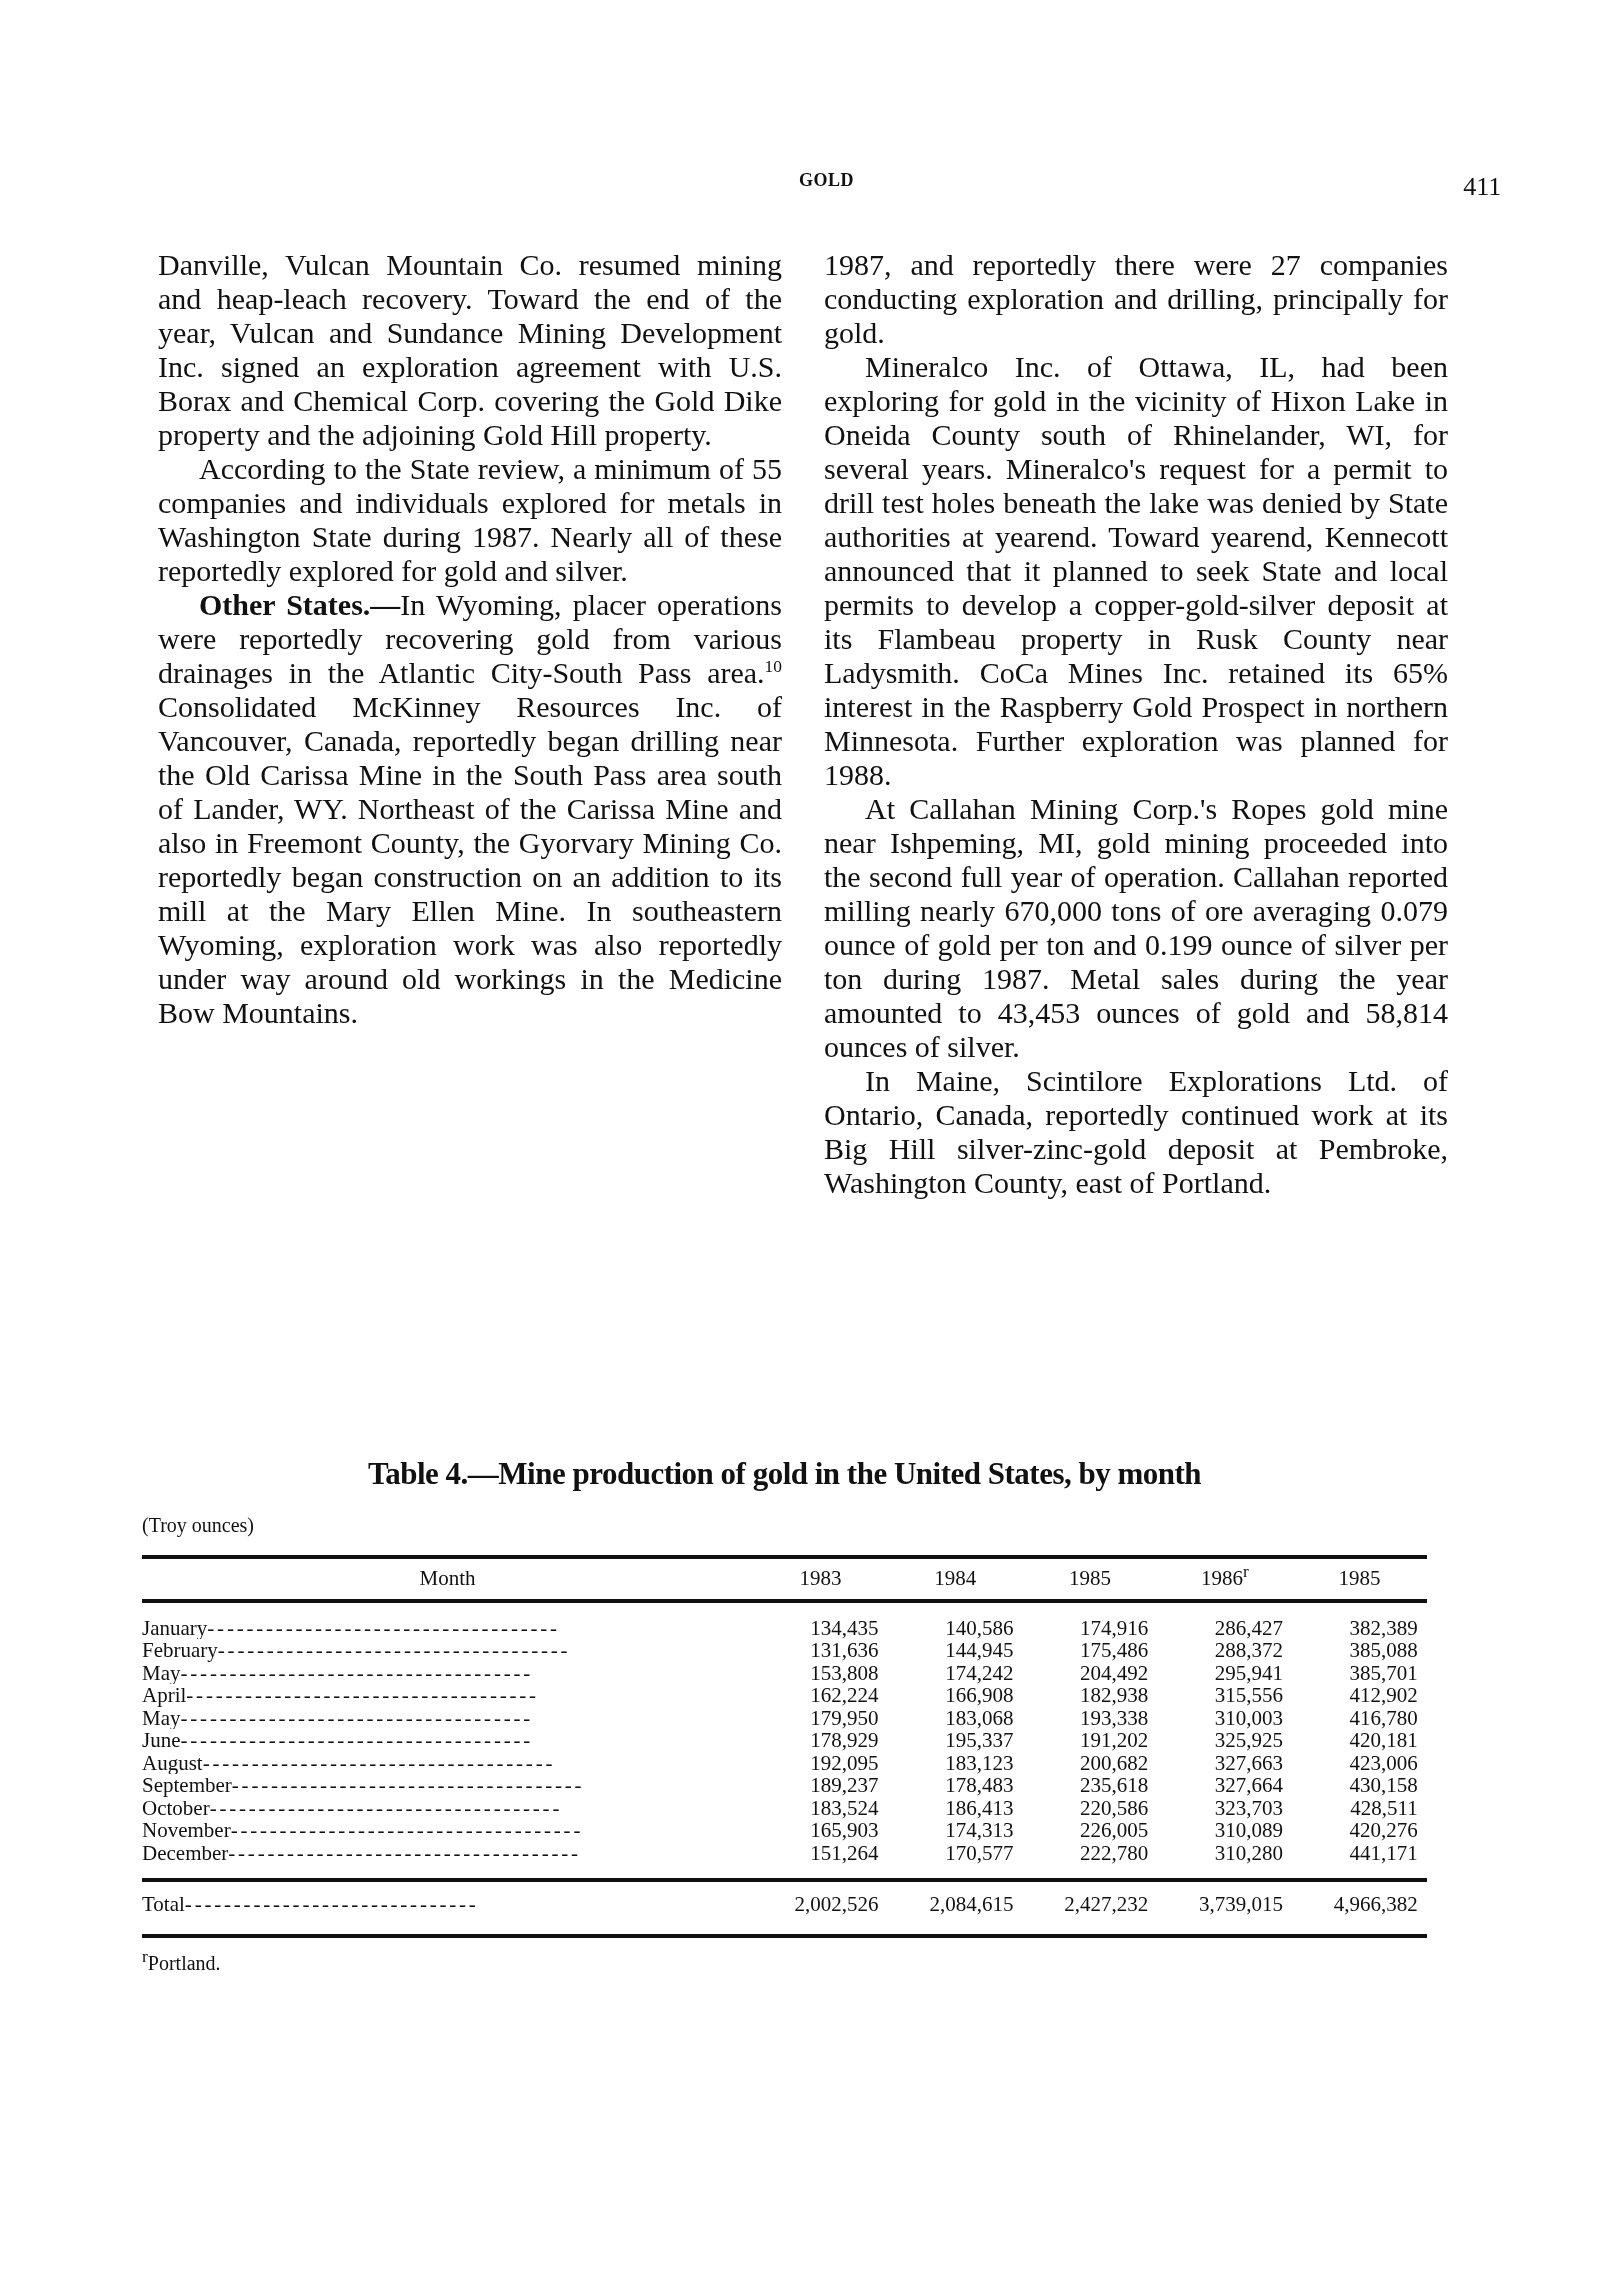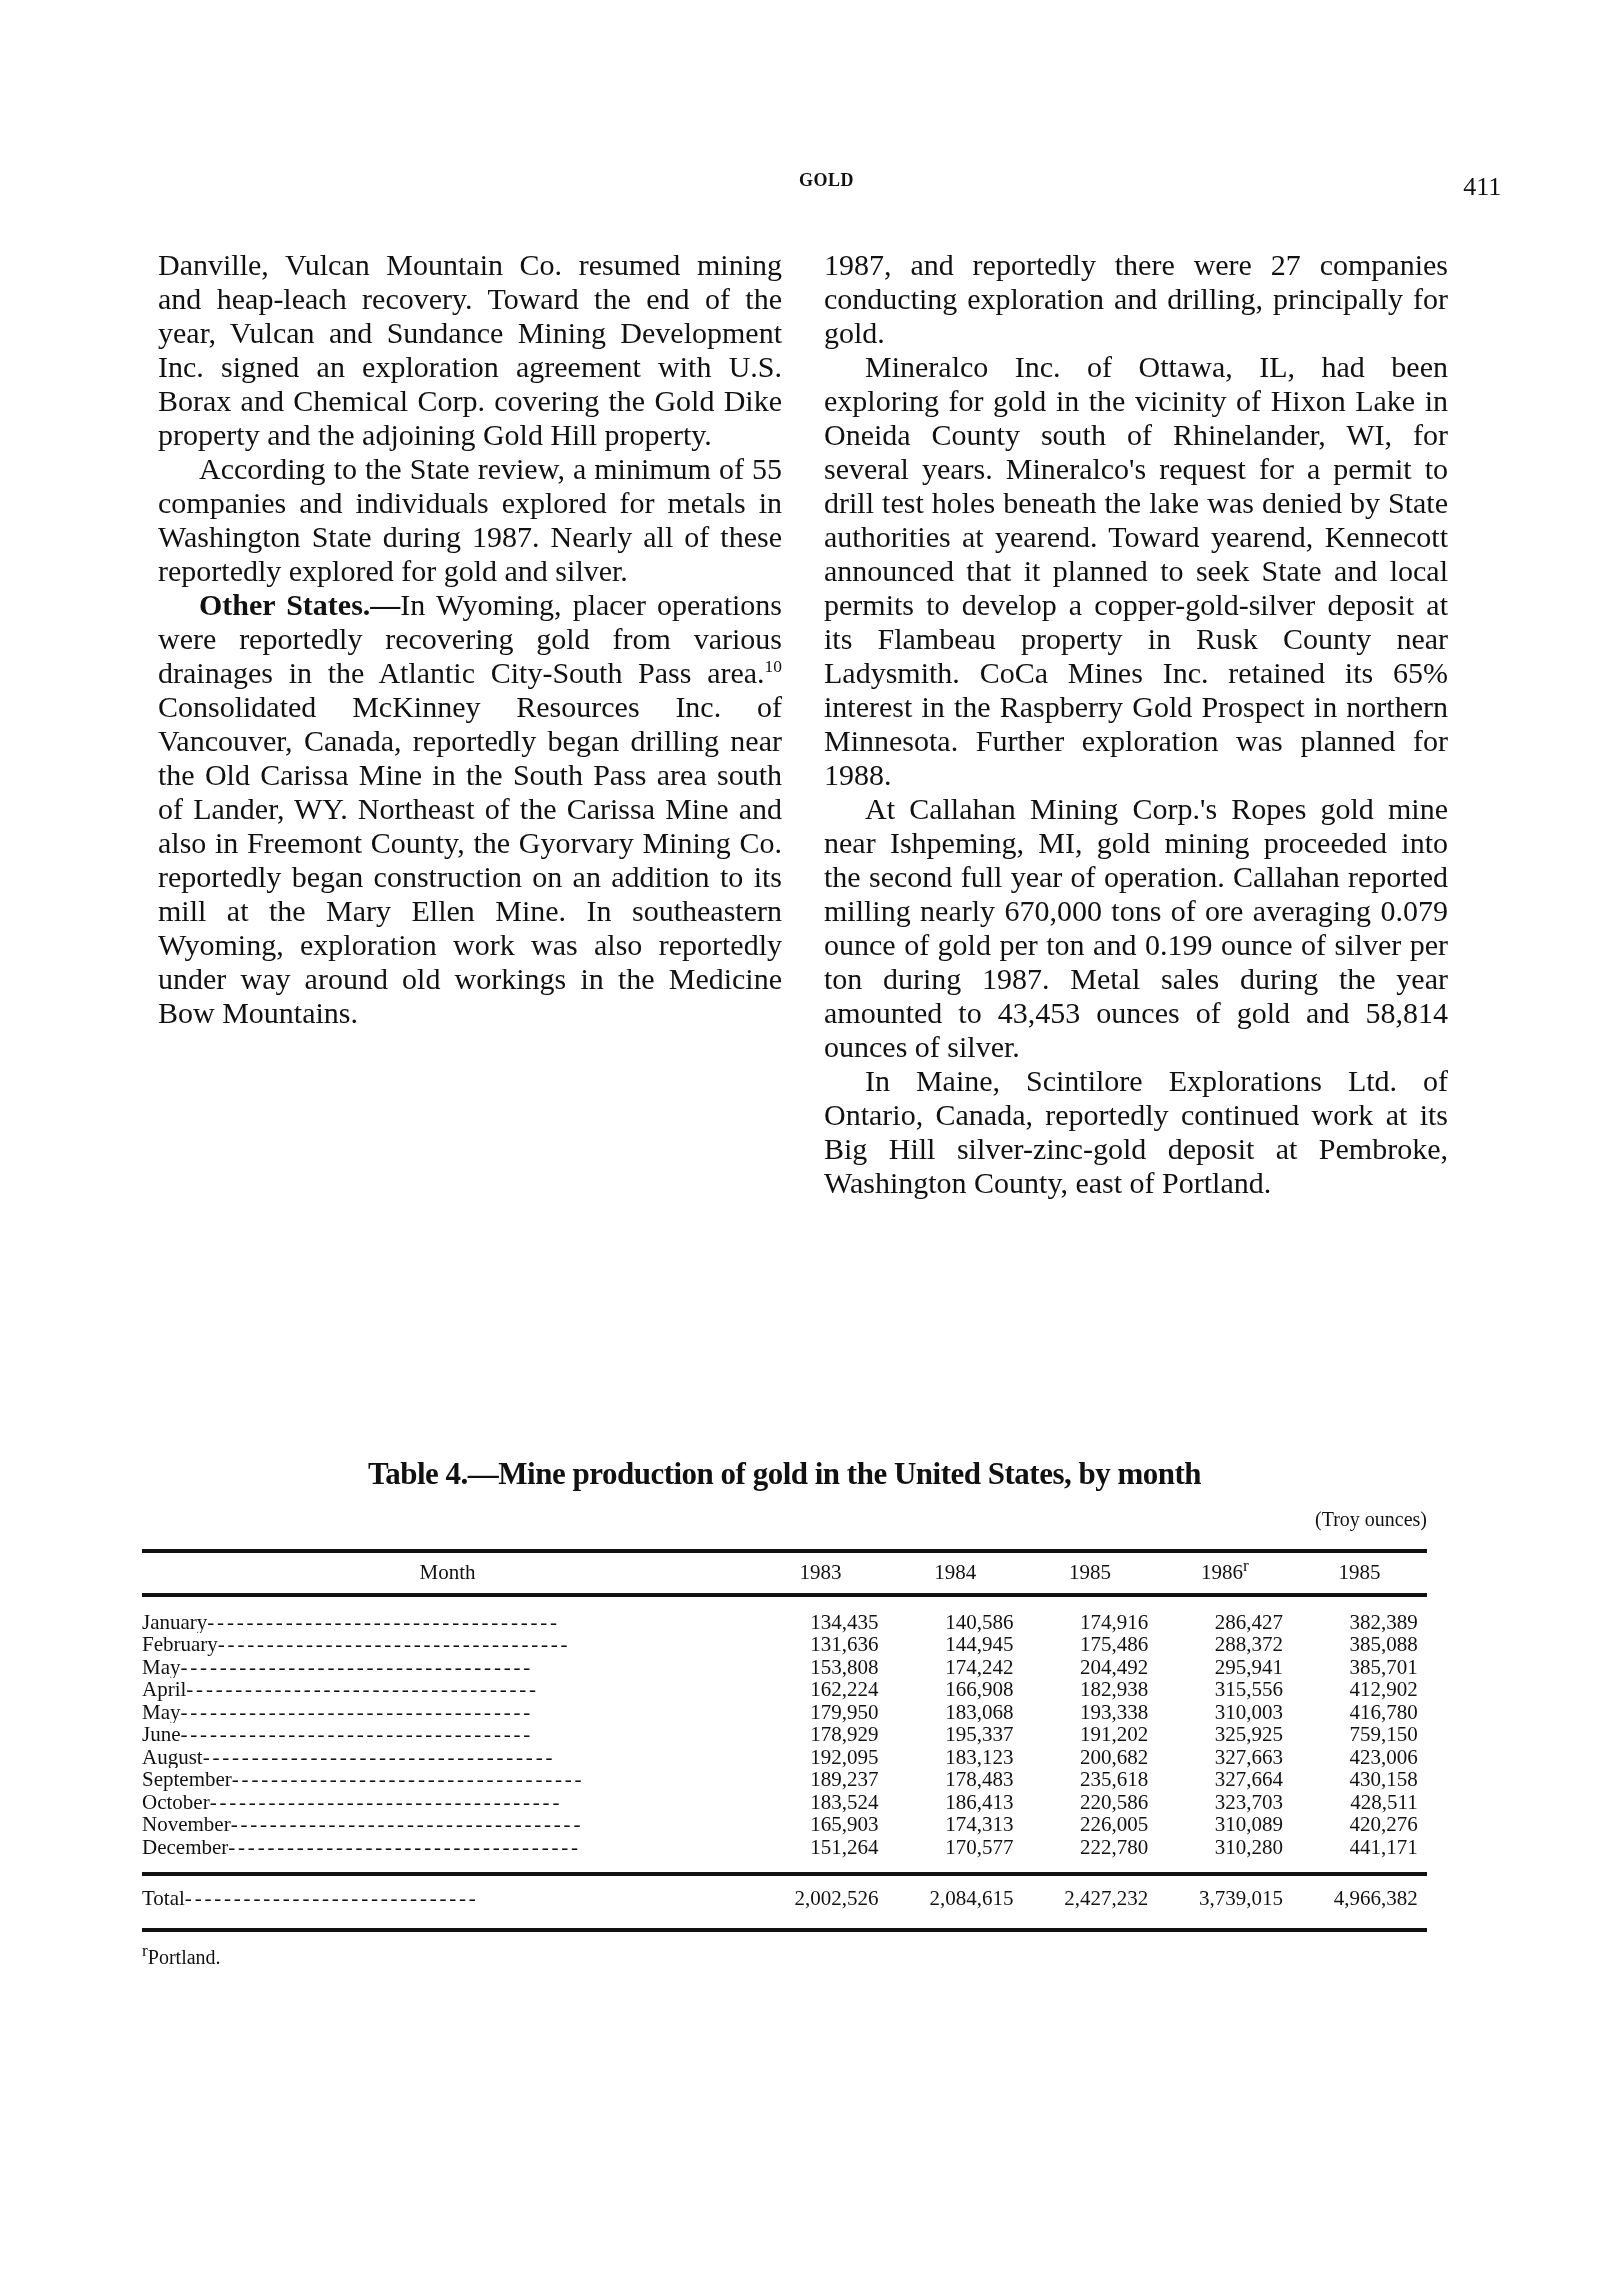--- a/index.html
+++ b/index.html
@@ -30,21 +30,21 @@
   sup { font-size: 17.4px; line-height: 0; }
 
   .table-wrap {
     position: absolute; top: 1455px; left: 142px; width: 1285px;
   }
   .table-title {
     text-align: center; font-weight: bold; font-size: 31px; line-height: 37px;
     font-family: "Liberation Serif", serif; letter-spacing: -0.5px;
   }
   .table-subtitle {
-    text-align: right; font-size: 20px; margin-top: 16px; margin-bottom: 18.4px;
+    text-align: left; font-size: 20px; margin-top: 22px; margin-bottom: 18.4px;
   }
   table { border-collapse: collapse; width: 100%; font-size: 21px; }
   thead tr { border-top: 4.1px solid #111; border-bottom: 4.1px solid #111; }
   th { font-weight: normal; padding: 6.4px 0 8.3px 0; text-align: center; }
   th.month-h { text-align: center; width: 611px; }
   td { padding: 0; line-height: 22.5px; }
   td.month { white-space: nowrap; overflow: hidden; }
   td.num { text-align: right; padding-right: 9.2px; }
   tbody.months tr:first-child td { padding-top: 13.8px; }
   tbody.months tr:last-child td { padding-bottom: 13.8px; }
@@ -128,21 +128,21 @@
           <td class="num">193,338</td>
           <td class="num">310,003</td>
           <td class="num">416,780</td>
         </tr>
         <tr>
           <td class="month"><span>June</span><span class="dots">------------------------------------</span></td>
           <td class="num">178,929</td>
           <td class="num">195,337</td>
           <td class="num">191,202</td>
           <td class="num">325,925</td>
-          <td class="num">759,150</td>
+          <td class="num">420,181</td>
         </tr>
         <tr>
           <td class="month"><span>August</span><span class="dots">------------------------------------</span></td>
           <td class="num">192,095</td>
           <td class="num">183,123</td>
           <td class="num">200,682</td>
           <td class="num">327,663</td>
           <td class="num">423,006</td>
         </tr>
         <tr>

